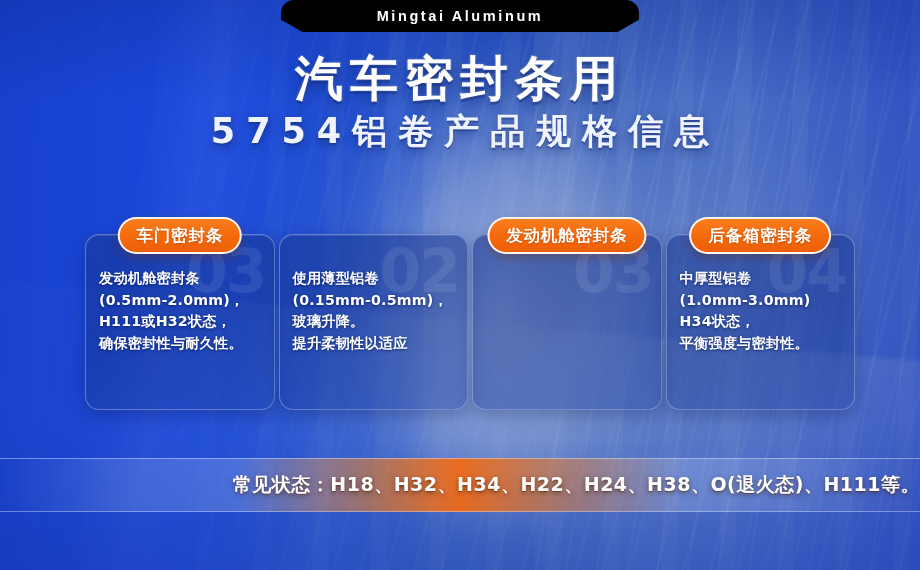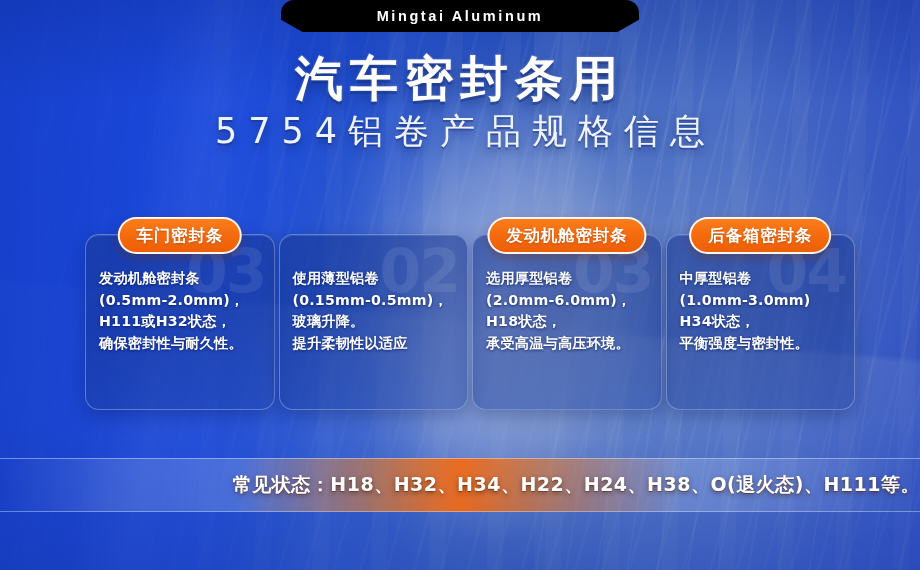--- a/index.html
+++ b/index.html
@@ -91,21 +91,21 @@
     letter-spacing:7px; line-height:1.04;
     font-family:"DejaVu Sans","Liberation Sans",sans-serif;
     text-shadow:
        0 3px 0 rgba(20,45,120,0.45),
        0 6px 14px rgba(10,30,95,0.55),
        0 0 2px rgba(255,255,255,0.5);
     white-space:nowrap;
   }
   .title-sub{
     margin-top:8px;
-    font-size:35px; font-weight:400; color:#eef3ff;
+    font-size:35px; font-weight:700; color:#eef3ff;
     letter-spacing:11px; line-height:1.1;
     font-family:"DejaVu Sans","Liberation Sans",sans-serif;
     text-shadow:
        0 2px 0 rgba(20,45,120,0.40),
        0 4px 10px rgba(10,30,95,0.50);
     white-space:nowrap;
     padding-left:11px;
   }
 
   
@@ -236,26 +236,20 @@
         <div class="card-line">玻璃升降。</div>
         <div class="card-line">提升柔韧性以适应</div>
       </div>
     </div>
 
     <div class="card">
       <div class="card-wm">03</div>
       <div class="card-badge">
         <span class="card-badge-text">发动机舱密封条</span>
       </div>
-      <div class="card-body">
-        <div class="card-line">选用厚型铝卷</div>
-        <div class="card-line">(2.0mm-6.0mm)，</div>
-        <div class="card-line">H18状态，</div>
-        <div class="card-line">承受高温与高压环境。</div>
-      </div>
     </div>
 
     <div class="card">
       <div class="card-wm">04</div>
       <div class="card-badge">
         <span class="card-badge-text">后备箱密封条</span>
       </div>
       <div class="card-body">
         <div class="card-line">中厚型铝卷</div>
         <div class="card-line">(1.0mm-3.0mm)</div>

